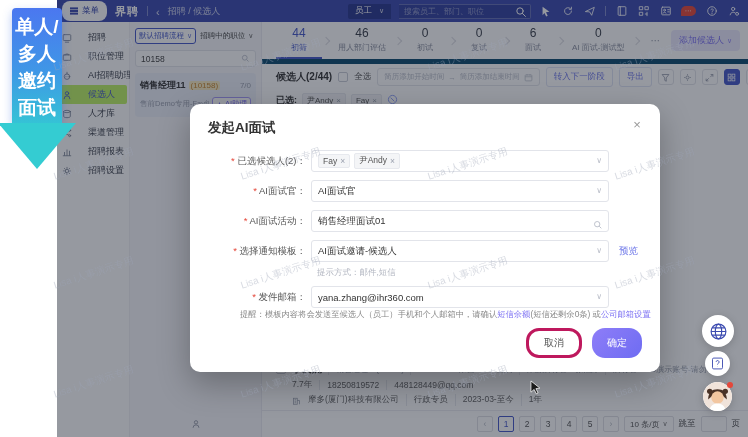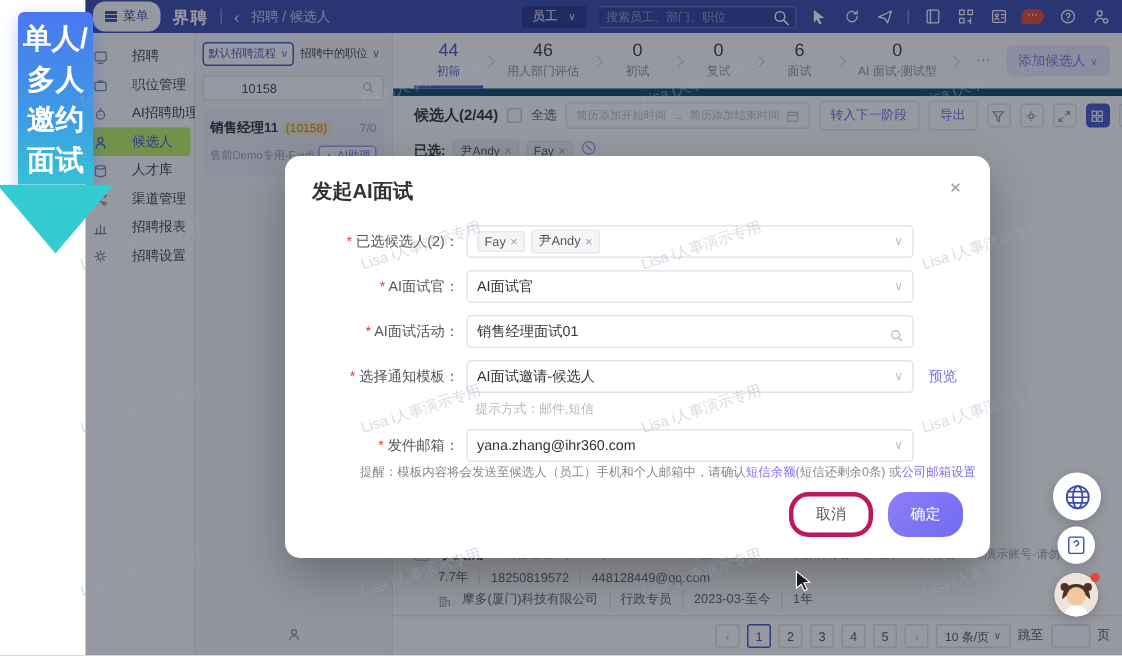--- a/index.html
+++ b/index.html
@@ -35,21 +35,21 @@
   .sitem.act { background:#bef264; color:#4558c9; border-radius:2px; margin:0 2px; padding:0 3px; }
   .sitem.act svg { stroke:#4558c9; }
   .ai-badge { background:#7c88f2; color:#fff; font-size:6px; border-radius:5px; padding:0 3px; line-height:8px; }
 
   
   .jobs { position:absolute; left:73px; top:22px; width:132px; bottom:0; background:#f7f8fb; border-right:1px solid #ececf2; padding:6px 5px; }
   .jrow1 { display:flex; align-items:center; gap:4px; }
   .flowbtn { border:1px solid #4558c9; color:#4558c9; background:#fff; border-radius:3px; font-size:7.5px; padding:2px 3px; white-space:nowrap; }
   .jfilter { font-size:7.5px; color:#444; white-space:nowrap; }
   .jsearch { margin-top:6px; height:17px; background:#fff; border:1px solid #e3e5ec; border-radius:3px; display:flex; align-items:center; padding:0 5px; gap:4px; }
-  .jsearch input { flex:1; min-width:0; border:none; outline:none; font-size:8.5px; color:#444; background:transparent;margin-left:20px; }
+  .jsearch input { flex:1; min-width:0; border:none; outline:none; font-size:8.5px; color:#444; background:transparent; }
   .jsearch svg, .jsearch-ic { width:9px; height:9px; fill:none; stroke:#b7bcc9; stroke-width:1.1; }
   .jcard { margin-top:6px; background:#edf0fa; border-radius:4px; padding:6px 5px; }
   .jc1 { display:flex; align-items:center; gap:3px; }
   .jtitle { font-size:9px; font-weight:bold; color:#333; }
   .jcode { font-size:8px; color:#c8862c; background:#f8ecc2; border-radius:2px; padding:0 2px; }
   .jratio { margin-left:auto; font-size:8px; color:#9aa0ae; }
   .jc2 { display:flex; align-items:center; margin-top:5px; gap:3px; }
   .jsub { font-size:7.5px; color:#9aa0ae; white-space:nowrap; overflow:hidden; }
   .aichip { flex:none; display:flex; align-items:center; gap:2px; border:1px solid #a79bf7; color:#7a6ef3; background:#fff; font-size:7.5px; border-radius:3px; padding:1px 3px; }
   .aichip svg { width:7px; height:7px; fill:#7a6ef3; stroke:none; }

